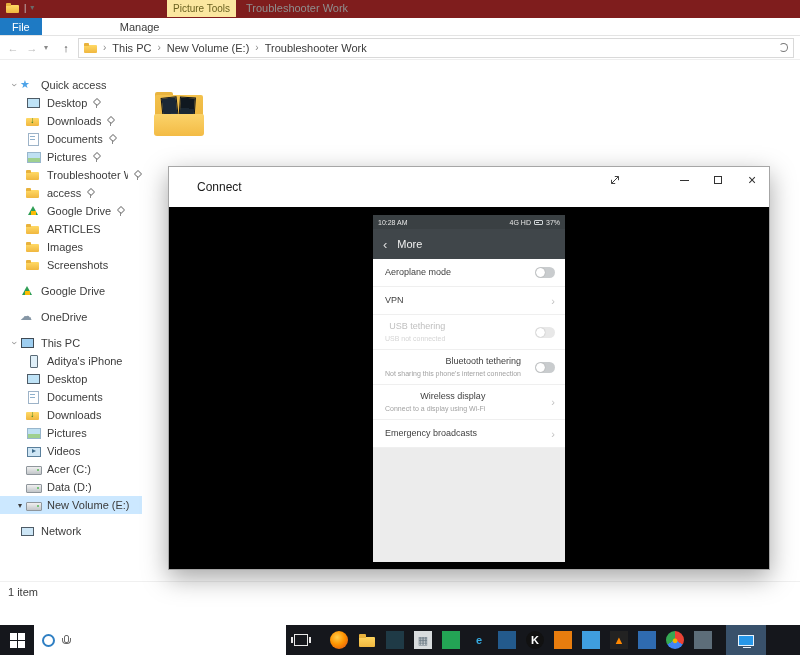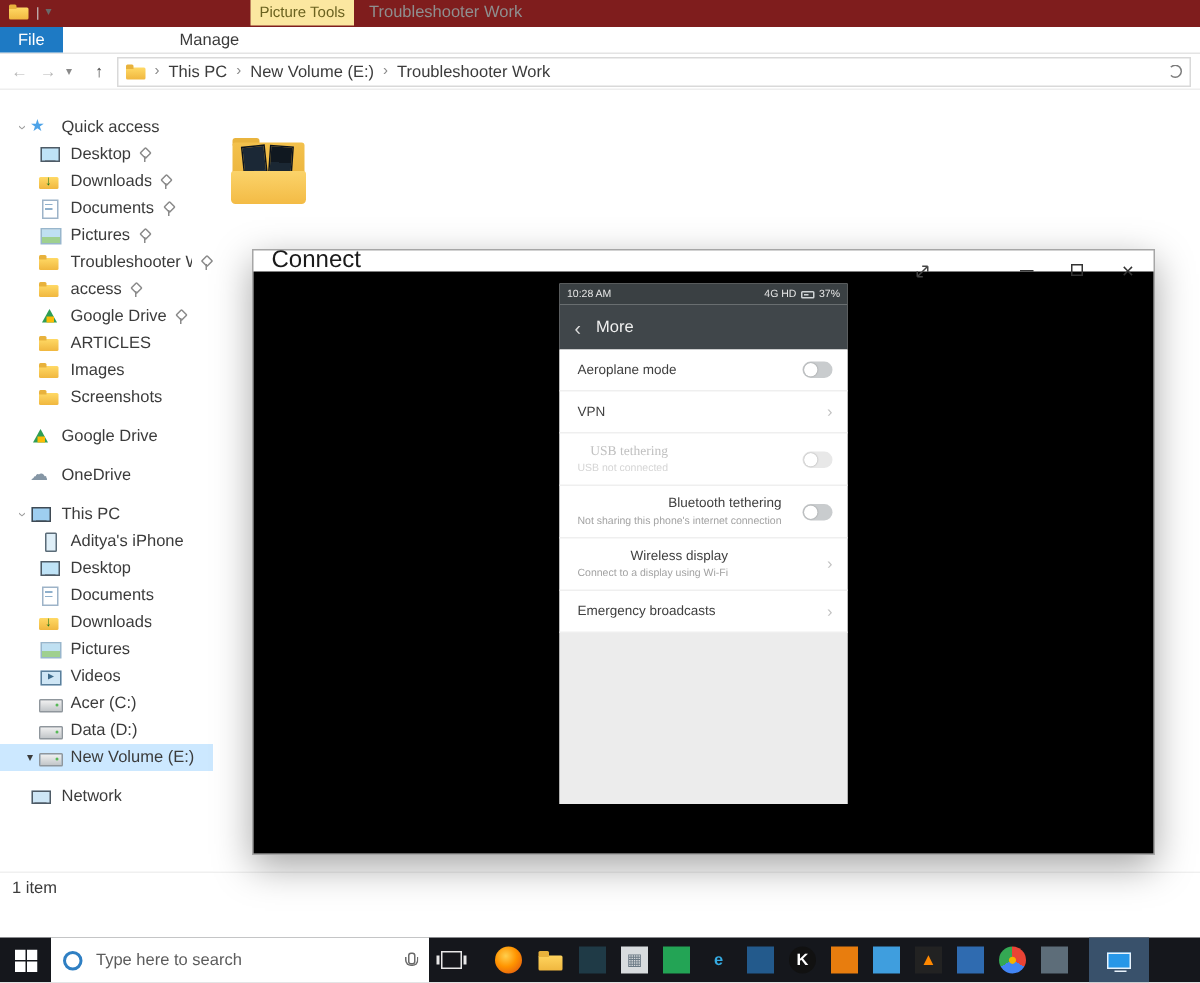--- a/index.html
+++ b/index.html
@@ -89,21 +89,21 @@
   .bf-back{position:absolute;left:1px;top:3px;width:48px;height:37px;background:linear-gradient(#f3c14c,#e8ae36);border-radius:2px;}
   .bf-shot{position:absolute;top:5px;width:16px;height:28px;border:1px solid #0c131c;}
   .bf-shot.s1{left:8px;background:linear-gradient(#1b2836 60%,#223243 60%);transform:rotate(-6deg);}
   .bf-shot.s2{left:25px;background:linear-gradient(#101820 40%,#1a2733 40%);transform:rotate(4deg);}
   .bf-front{position:absolute;left:0;bottom:0;width:50px;height:22px;background:linear-gradient(#fbd36a,#f3bb45);border-radius:2px 2px 3px 3px;}
 
   .statusbar{height:20px;line-height:20px;padding-left:8px;font-size:11px;color:#3b3b3b;border-top:1px solid #f0f0f0;flex:0 0 auto;}
 
   
   .connect{position:absolute;left:168px;top:166px;width:602px;height:404px;background:#fff;border:1px solid #a6a6a6;box-shadow:0 8px 24px rgba(0,0,0,.35);display:flex;flex-direction:column;}
-  .cw-title{height:14px;display:flex;align-items:center;padding-left:12px;font-size:16px;color:#1a1a1a;position:relative;flex:0 0 auto;}
+  .cw-title{height:40px;display:flex;align-items:center;padding-left:28px;font-size:12px;color:#1a1a1a;position:relative;flex:0 0 auto;}
   .cw-expand{position:absolute;right:148px;top:7px;width:12px;height:12px;}
   .cw-btn{position:absolute;top:0;width:34px;height:26px;display:flex;align-items:center;justify-content:center;}
   .cw-min{right:68px;}.cw-max{right:34px;}.cw-close{right:0;font-size:14px;color:#333;}
   .cw-close::before{content:"×";}
   .cw-min i{width:9px;height:1px;background:#333;display:block;}
   .cw-max i{width:8px;height:8px;border:1px solid #333;display:block;}
   .cw-body{flex:1;background:#000;display:flex;justify-content:center;align-items:flex-start;padding-top:8px;}
 
   .phone{width:192px;height:347px;background:#ececec;display:flex;flex-direction:column;}
   .ph-status{height:14px;background:#3a4043;display:flex;justify-content:space-between;align-items:center;padding:0 5px;font-size:7px;color:#e6e6e6;flex:0 0 auto;}
@@ -115,21 +115,21 @@
   .ph-back::before{content:"‹";}
   .ph-title{color:#f0f0f0;font-size:11px;}
   .ph-list{background:#fff;text-align:right;}
   .ph-row{display:flex;align-items:center;justify-content:space-between;padding:6px 10px 6px 12px;border-bottom:1px solid #efefef;min-height:28px;}
   .ph-label{font-size:9px;color:#3f3f3f;line-height:11px;}
   .ph-sub{font-size:7px;color:#a2a2a2;line-height:9px;margin-top:2px;}
   .toggle{width:20px;height:11px;border-radius:6px;background:#c9ccce;position:relative;flex:0 0 auto;display:inline-block;}
   .knob{position:absolute;left:1px;top:1px;width:9px;height:9px;border-radius:50%;background:#fff;box-shadow:0 0 1px rgba(0,0,0,.4);display:block;}
   .ph-chev{color:#c2c2c2;font-size:11px;}
   .ph-chev::before{content:"›";}
-  .ph-row.disabled .ph-label{color:#c0c0c0;font-family:Liberation Serif, serif;}
+  .ph-row.disabled .ph-label{color:#c0c0c0;}
   .ph-row.disabled .ph-sub{color:#d5d5d5;}
   .ph-row.disabled .toggle{background:#e8e8e8;}
   .ph-rest{flex:1;background:#ececec;}
 
   
   .taskbar{position:absolute;left:0;bottom:0;width:800px;height:30px;background:#15171c;display:flex;align-items:center;z-index:50;}
   .tb-start{width:34px;height:30px;display:flex;align-items:center;justify-content:center;}
   .tb-search{width:252px;height:30px;background:#fff;display:flex;align-items:center;padding:0 8px;gap:7px;}
   .cortana{width:13px;height:13px;border-radius:50%;border:2px solid #2f7fc3;flex:0 0 auto;}
   .tb-search-input{flex:1;border:none;outline:none;background:transparent;font-size:11px;color:#444;font-family:"Liberation Sans","DejaVu Sans",sans-serif;min-width:0;}
@@ -467,21 +467,20 @@
     <div class="tb-start">
       <svg width="15" height="15" viewBox="0 0 15 15">
           <rect x="0" y="0" width="7" height="7" fill="#fff"></rect>
           <rect x="8" y="0" width="7" height="7" fill="#fff"></rect>
           <rect x="0" y="8" width="7" height="7" fill="#fff"></rect>
           <rect x="8" y="8" width="7" height="7" fill="#fff"></rect>
         </svg>
     </div>
     <div class="tb-search">
       <span class="cortana"></span>
-      <input class="tb-search-input" placeholder="Type here to search" style="">
       <span class="mic"></span>
     </div>
     <div class="tb-btn">
         <span class="tv"></span>
       </div>
     <div class="tb-apps">
 
     <div class="tb-app">
           <span class="tb-tile" style="background: radial-gradient(circle at 40% 35%, rgb(255, 207, 77) 0%, rgb(255, 148, 0) 45%, rgb(232, 101, 13) 80%); border-radius: 50%;">
             <span class="tb-glyph"></span>

